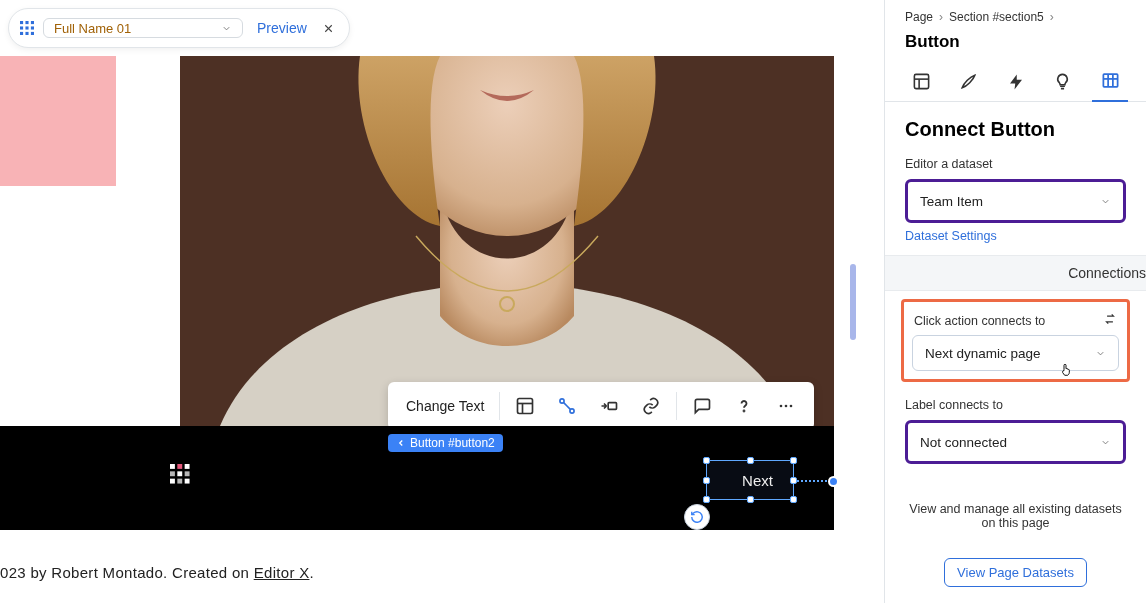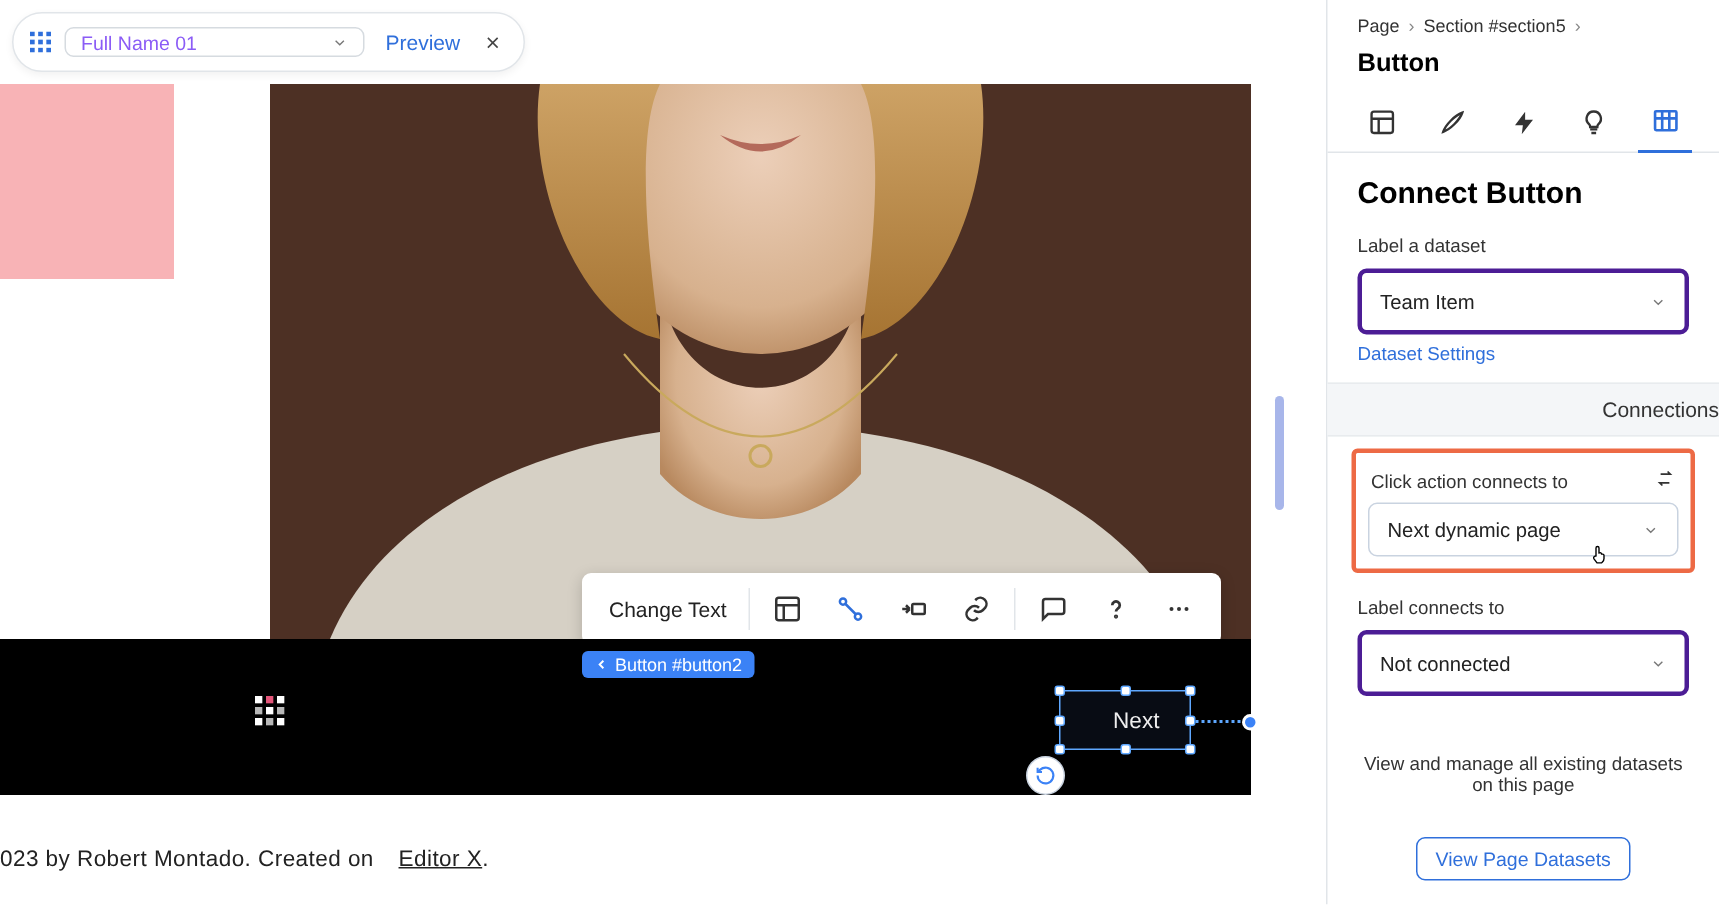--- a/index.html
+++ b/index.html
@@ -1,21 +1,21 @@
 <!DOCTYPE html>
 <html><head>
 <meta charset="utf-8">
 <style>
   * { box-sizing: border-box; margin: 0; padding: 0; font-family: -apple-system, BlinkMacSystemFont, "Segoe UI", Helvetica, Arial, sans-serif; }
   body { width: 1146px; height: 603px; overflow: hidden; background: #fff; position: relative; }
 
   
   .top-pill { position: absolute; top: 8px; left: 8px; height: 40px; background: #fff; border: 1px solid #e1e5e9; border-radius: 24px; display: flex; align-items: center; gap: 8px; padding: 0 12px 0 10px; box-shadow: 0 2px 6px rgba(0,0,0,0.06); z-index: 200; }
   .pill-apps { width: 16px; height: 16px; display:flex; align-items:center; justify-content:center; color:#2f6fdb;}
-  .pill-dropdown { width: 200px; height: 20px; border: 1px solid #d6dbe0; border-radius: 6px; display:flex; align-items:center; justify-content:space-between; padding:0 10px; font-size:13px; color:#8b5cf6;}
+  .pill-dropdown { width: 200px; height: 20px; border: 1px solid #d6dbe0; border-radius: 6px; display:flex; align-items:center; justify-content:space-between; padding:0 10px; font-size:13px; color:#a16207;}
   .pill-preview { color:#2f6fdb; font-size:14px; font-weight: 500; padding: 0 6px; cursor:pointer;}
   .pill-close { width:16px; height:16px; color:#444; display:flex; align-items:center; justify-content:center; cursor:pointer;}
 
   
   .canvas { position:absolute; left:0; top:0; width:884px; height:603px; background:#fff; overflow:hidden; }
   .stage { position:absolute; left:0; top:56px; width:834px; height:490px; }
   .pink-block { position:absolute; left:0; top:0; width:116px; height:130px; background:#f8b3b6; }
   .photo { position:absolute; left:180px; top:0; width:654px; height:370px; background: radial-gradient(ellipse 140% 120% at 50% 40%, #d7bca0 0%, #c8a37a 30%, #5f3a2a 60%, #4a2d20 85%); overflow:hidden;}
 
   .black-bar { position:absolute; left:0; top:370px; width:834px; height:104px; background:#000; }
@@ -33,21 +33,21 @@
   .sel-box { position:absolute; left:706px; top:404px; width:88px; height:40px; border:1px solid #5fa8ff; background:rgba(100,150,255,0.08); display:flex; align-items:center; justify-content:center;}
   .sel-box .txt { color:#eee; font-size:15px;margin-left:15px; }
   .handle { position:absolute; width:7px; height:7px; background:#fff; border:1px solid #5fa8ff; border-radius:2px;}
   .h-nw{top:-4px;left:-4px}.h-n{top:-4px;left:calc(50% - 3px)}.h-ne{top:-4px;right:-4px}
   .h-w{top:calc(50% - 3px);left:-4px}.h-e{top:calc(50% - 3px);right:-4px}
   .h-sw{bottom:-4px;left:-4px}.h-s{bottom:-4px;left:calc(50% - 3px)}.h-se{bottom:-4px;right:-4px}
   .snap-dot { position:absolute; width:11px; height:11px; border-radius:50%; background:#3b82f6; border:2px solid #fff;}
   .undo-circle { position:absolute; width:26px; height:26px; border-radius:50%; background:#fff; border:1px solid #c9d3e0; display:flex; align-items:center; justify-content:center; color:#3b82f6;}
 
   .footer-text { position:absolute; left:0; top:508px; font-family: "Courier New", monospace; font-size:15px; color:#222; letter-spacing: .3px; }
-  .footer-text u { text-decoration: underline; margin-left: 12px; }
+  .footer-text u { text-decoration: underline; }
 
   .scroll-thumb { position:absolute; left:850px; top:264px; width:6px; height:76px; background:#a8b6ea; border-radius:3px; }
 
   
   .right-panel { position:absolute; right:0; top:0; width:262px; height:603px; border-left:1px solid #e1e5e9; background:#fff; display:flex; flex-direction:column; }
   .breadcrumb { display:flex; align-items:center; gap:6px; font-size:12px; color:#333; padding:10px 20px 0 20px;}
   .breadcrumb .chev { color:#888; }
   .rp-title { font-size:17px; font-weight:700; padding: 8px 20px 10px; }
   .rp-tabs { display:flex; align-items:center; justify-content:space-between; padding: 0 18px; border-bottom:1px solid #e1e5e9; height:40px;}
   .rp-tab { width:36px; height:40px; display:flex; align-items:center; justify-content:center; color:#333; cursor:pointer;}
@@ -277,21 +277,21 @@
           <rect x="3" y="4" width="18" height="16" rx="1"></rect>
           <line x1="3" y1="10" x2="21" y2="10"></line>
           <line x1="9" y1="4" x2="9" y2="20"></line>
           <line x1="15" y1="4" x2="15" y2="20"></line>
         </svg>
     </div>
   </div>
 
   <div class="rp-section-title">Connect Button</div>
 
-  <div class="rp-label">Label a dataset</div>
+  <div class="rp-label">Editor a dataset</div>
   <div class="rp-select">
     <span>Team Item</span>
     <svg width="11" height="11" viewBox="0 0 24 24" fill="none" stroke="#777" stroke-width="2">
         <polyline points="6 9 12 15 18 9"></polyline>
       </svg>
   </div>
   <div class="rp-link">Dataset Settings</div>
 
   <div class="rp-sub">Connections</div>
 

